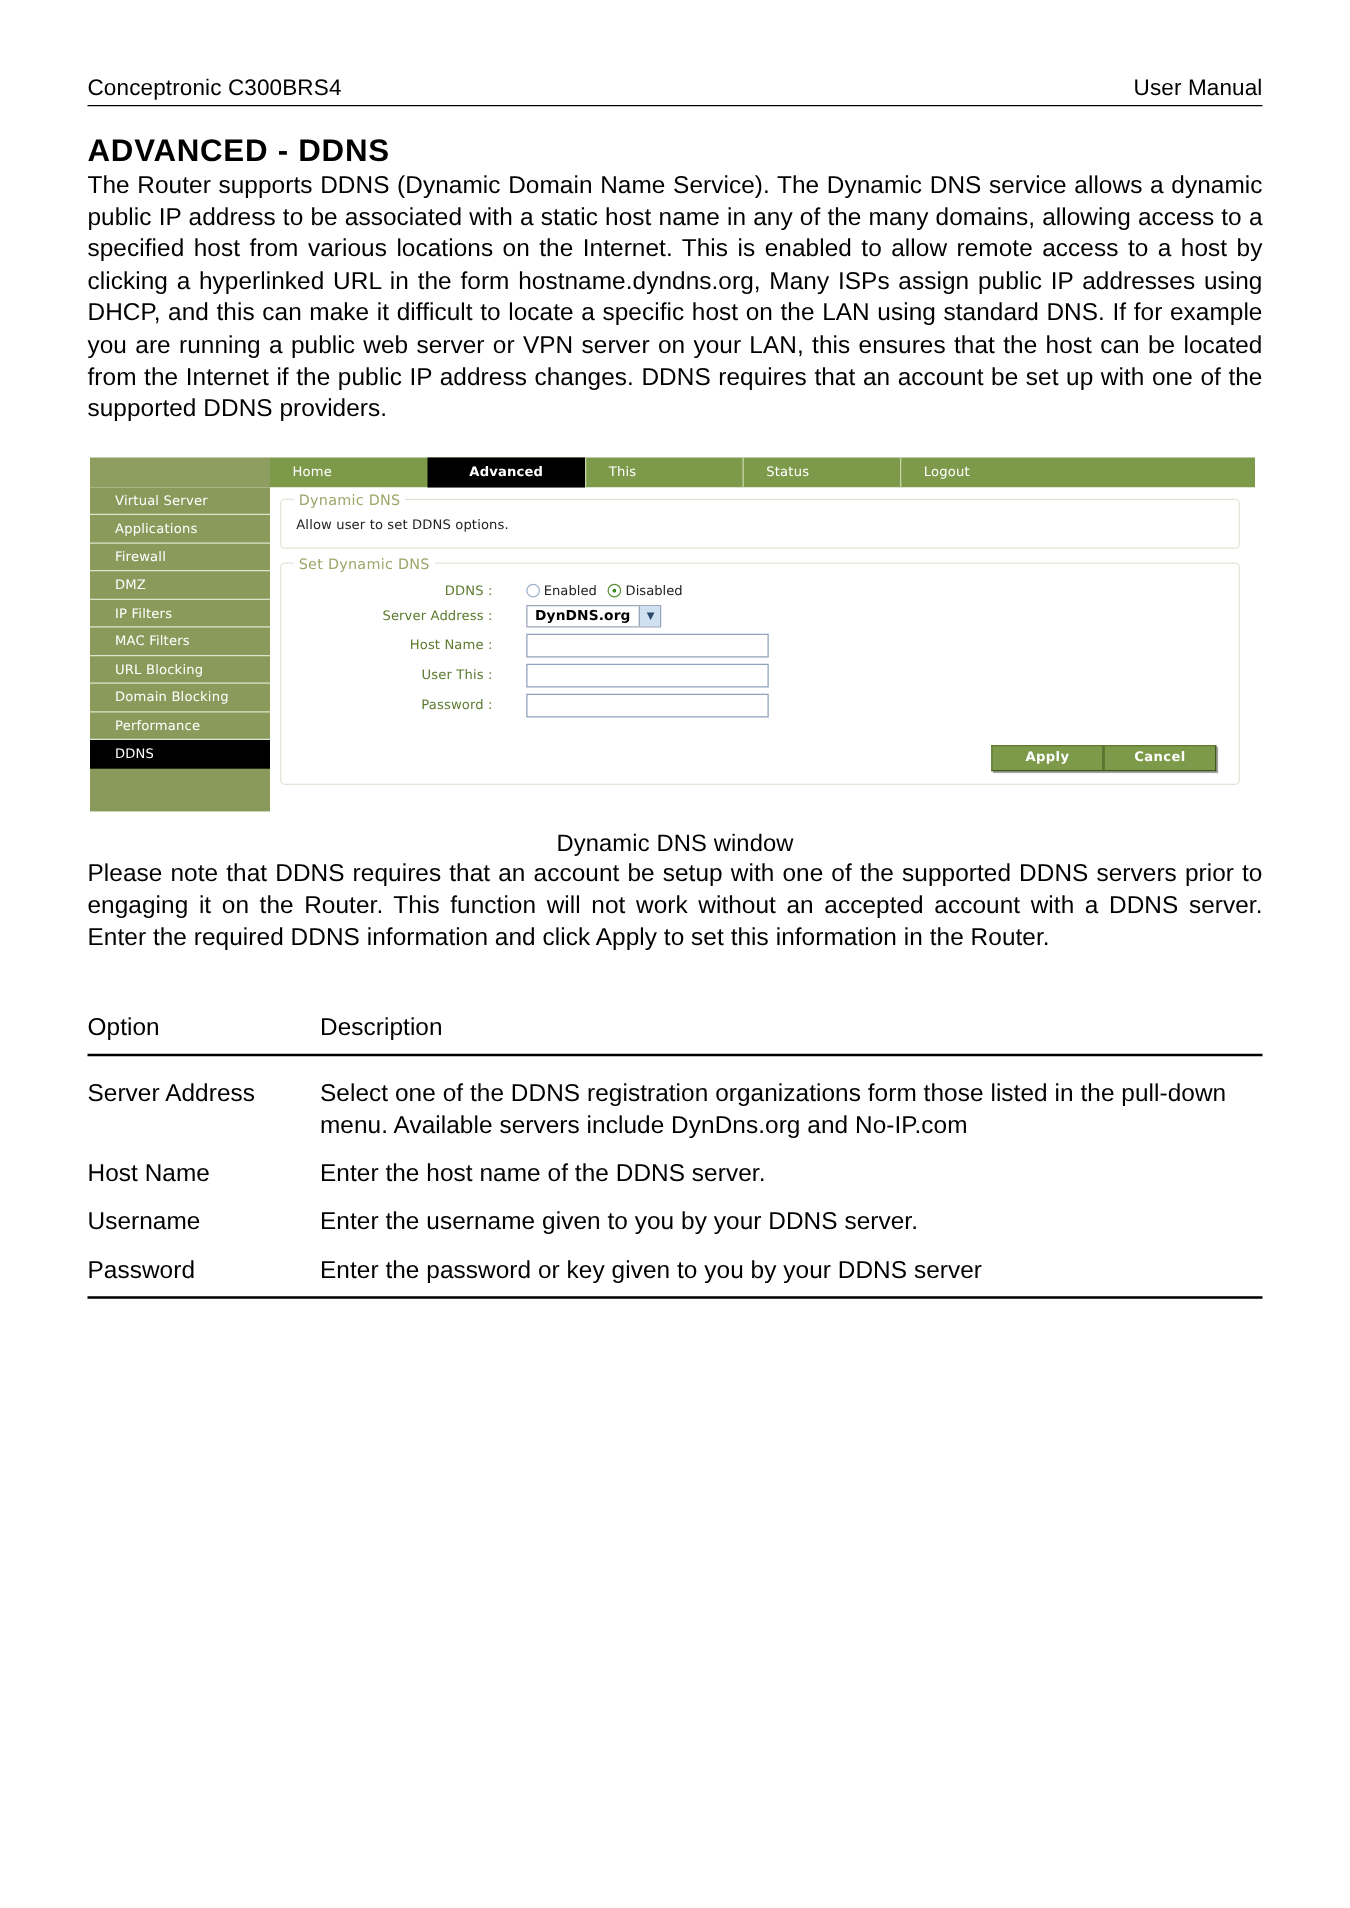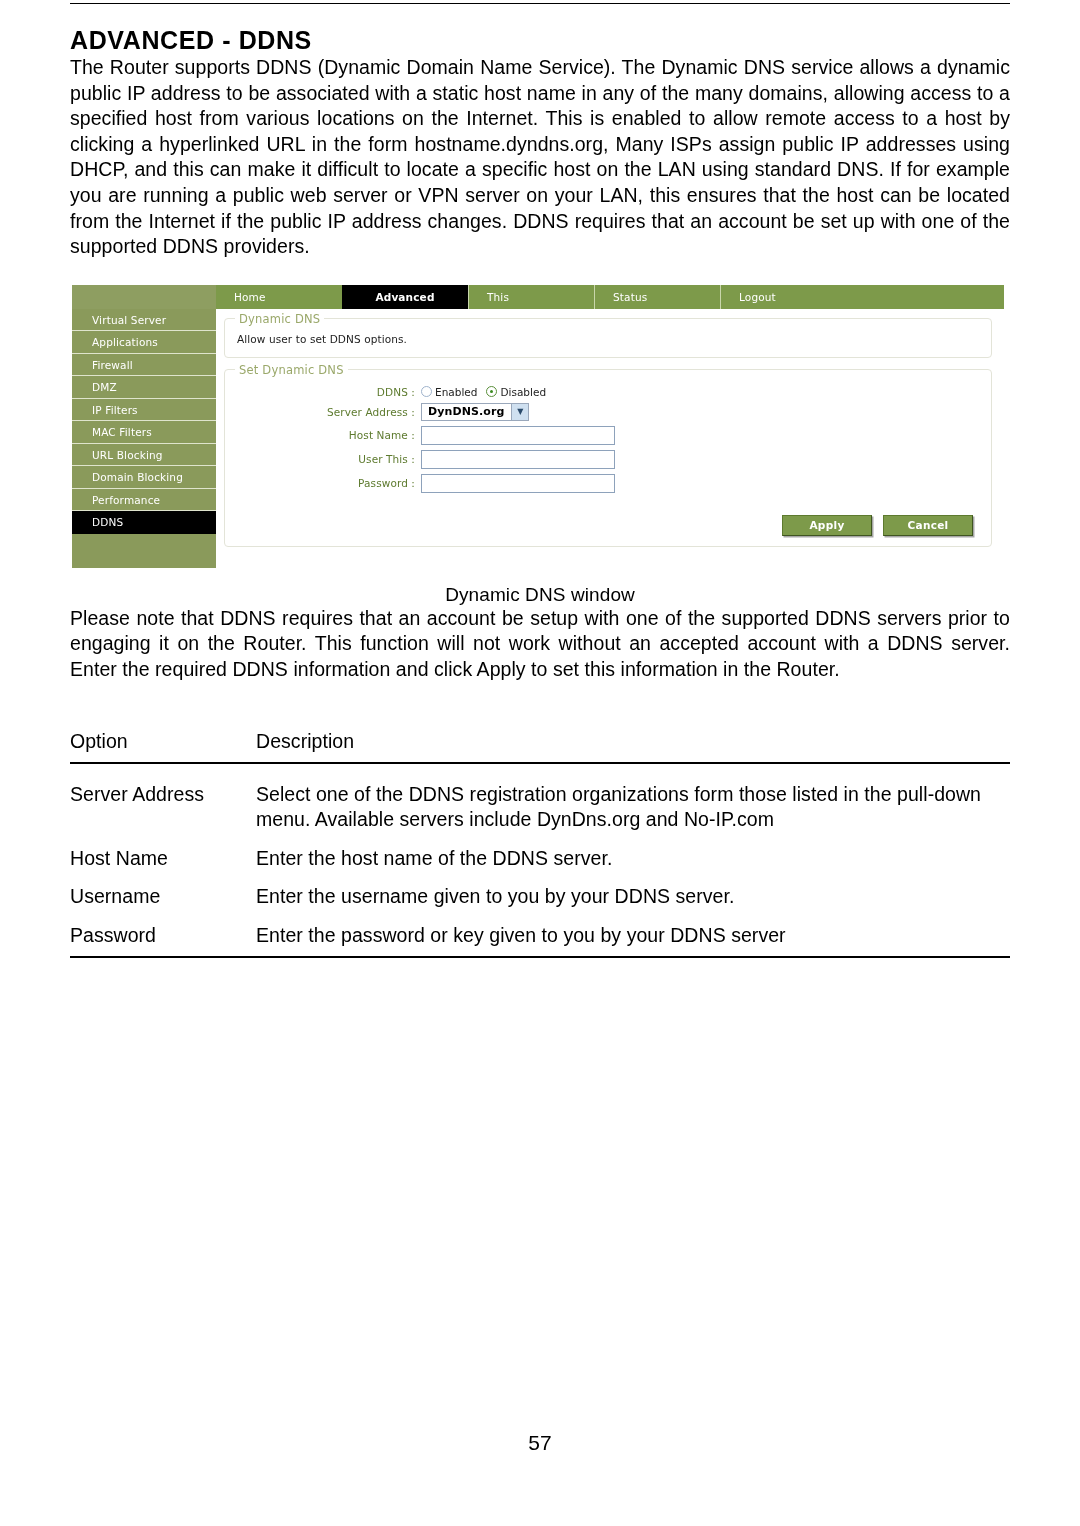--- a/index.html
+++ b/index.html
@@ -180,21 +180,21 @@
   
   .form-row {
     display: flex;
     align-items: center;
     margin-bottom: 5px;
   }
   .form-label {
     width: 186px;
     flex: 0 0 186px;
     text-align: right;
-    padding-right: 6px;
+    padding-right: 27px;
     box-sizing: border-box;
     font-size: 10.5px;
     color: #5d7a2e;
     letter-spacing: .1px;
   }
   .radio-group {
     display: flex;
     align-items: center;
     gap: 9px;
     font-size: 10.5px;
@@ -258,21 +258,20 @@
     width: 194px;
     height: 19px;
     border: 1px solid #8ea2bb;
     background: #ffffff;
     box-sizing: border-box;
   }
 
   .btn-row {
     display: flex;
     justify-content: flex-end;
-    gap: 11px;
     margin-top: 22px;
     padding-right: 8px;
   }
   .ui-btn {
     min-width: 88px;
     height: 19px;
     background: #7d9a4a;
     border: 1px solid #5d7a2e;
     border-right-color: #3f5520;
     border-bottom-color: #3f5520;
@@ -330,20 +329,24 @@
     top: 1428px;
     text-align: center;
     font-size: 21px;
   }
 </style>
 </head>
 <body>
 
 <div class="page">
 
+  <div class="doc-header">
+    <div class="hdr-left">Conceptronic C300BRS4</div>
+    <div class="hdr-right">User Manual</div>
+  </div>
   <div class="hdr-rule"></div>
 
   <h1 class="section-title">ADVANCED - DDNS</h1>
 
   <p class="body para-1">The Router supports DDNS (Dynamic Domain Name Service). The Dynamic DNS service allows a dynamic public IP address to be associated with a static host name in any of the many domains, allowing access to a specified host from various locations on the Internet. This is enabled to allow remote access to a host by clicking a hyperlinked URL in the form hostname.dyndns.org, Many ISPs assign public IP addresses using DHCP, and this can make it difficult to locate a specific host on the LAN using standard DNS. If for example you are running a public web server or VPN server on your LAN, this ensures that the host can be located from the Internet if the public IP address changes. DDNS requires that an account be set up with one of the supported DDNS providers.</p>
 
   <div class="ui-shot">
 
     <div class="ui-left">
       <div class="ui-logo"></div>
@@ -454,15 +457,14 @@
         <td class="col-opt">Username</td>
         <td>Enter the username given to you by your DDNS server.</td>
       </tr>
       <tr class="last">
         <td class="col-opt">Password</td>
         <td>Enter the password or key given to you by your DDNS server</td>
       </tr>
     </tbody>
   </table>
 
-  <div class="page-number">57</div>
 
 </div>
 
 </body></html>

